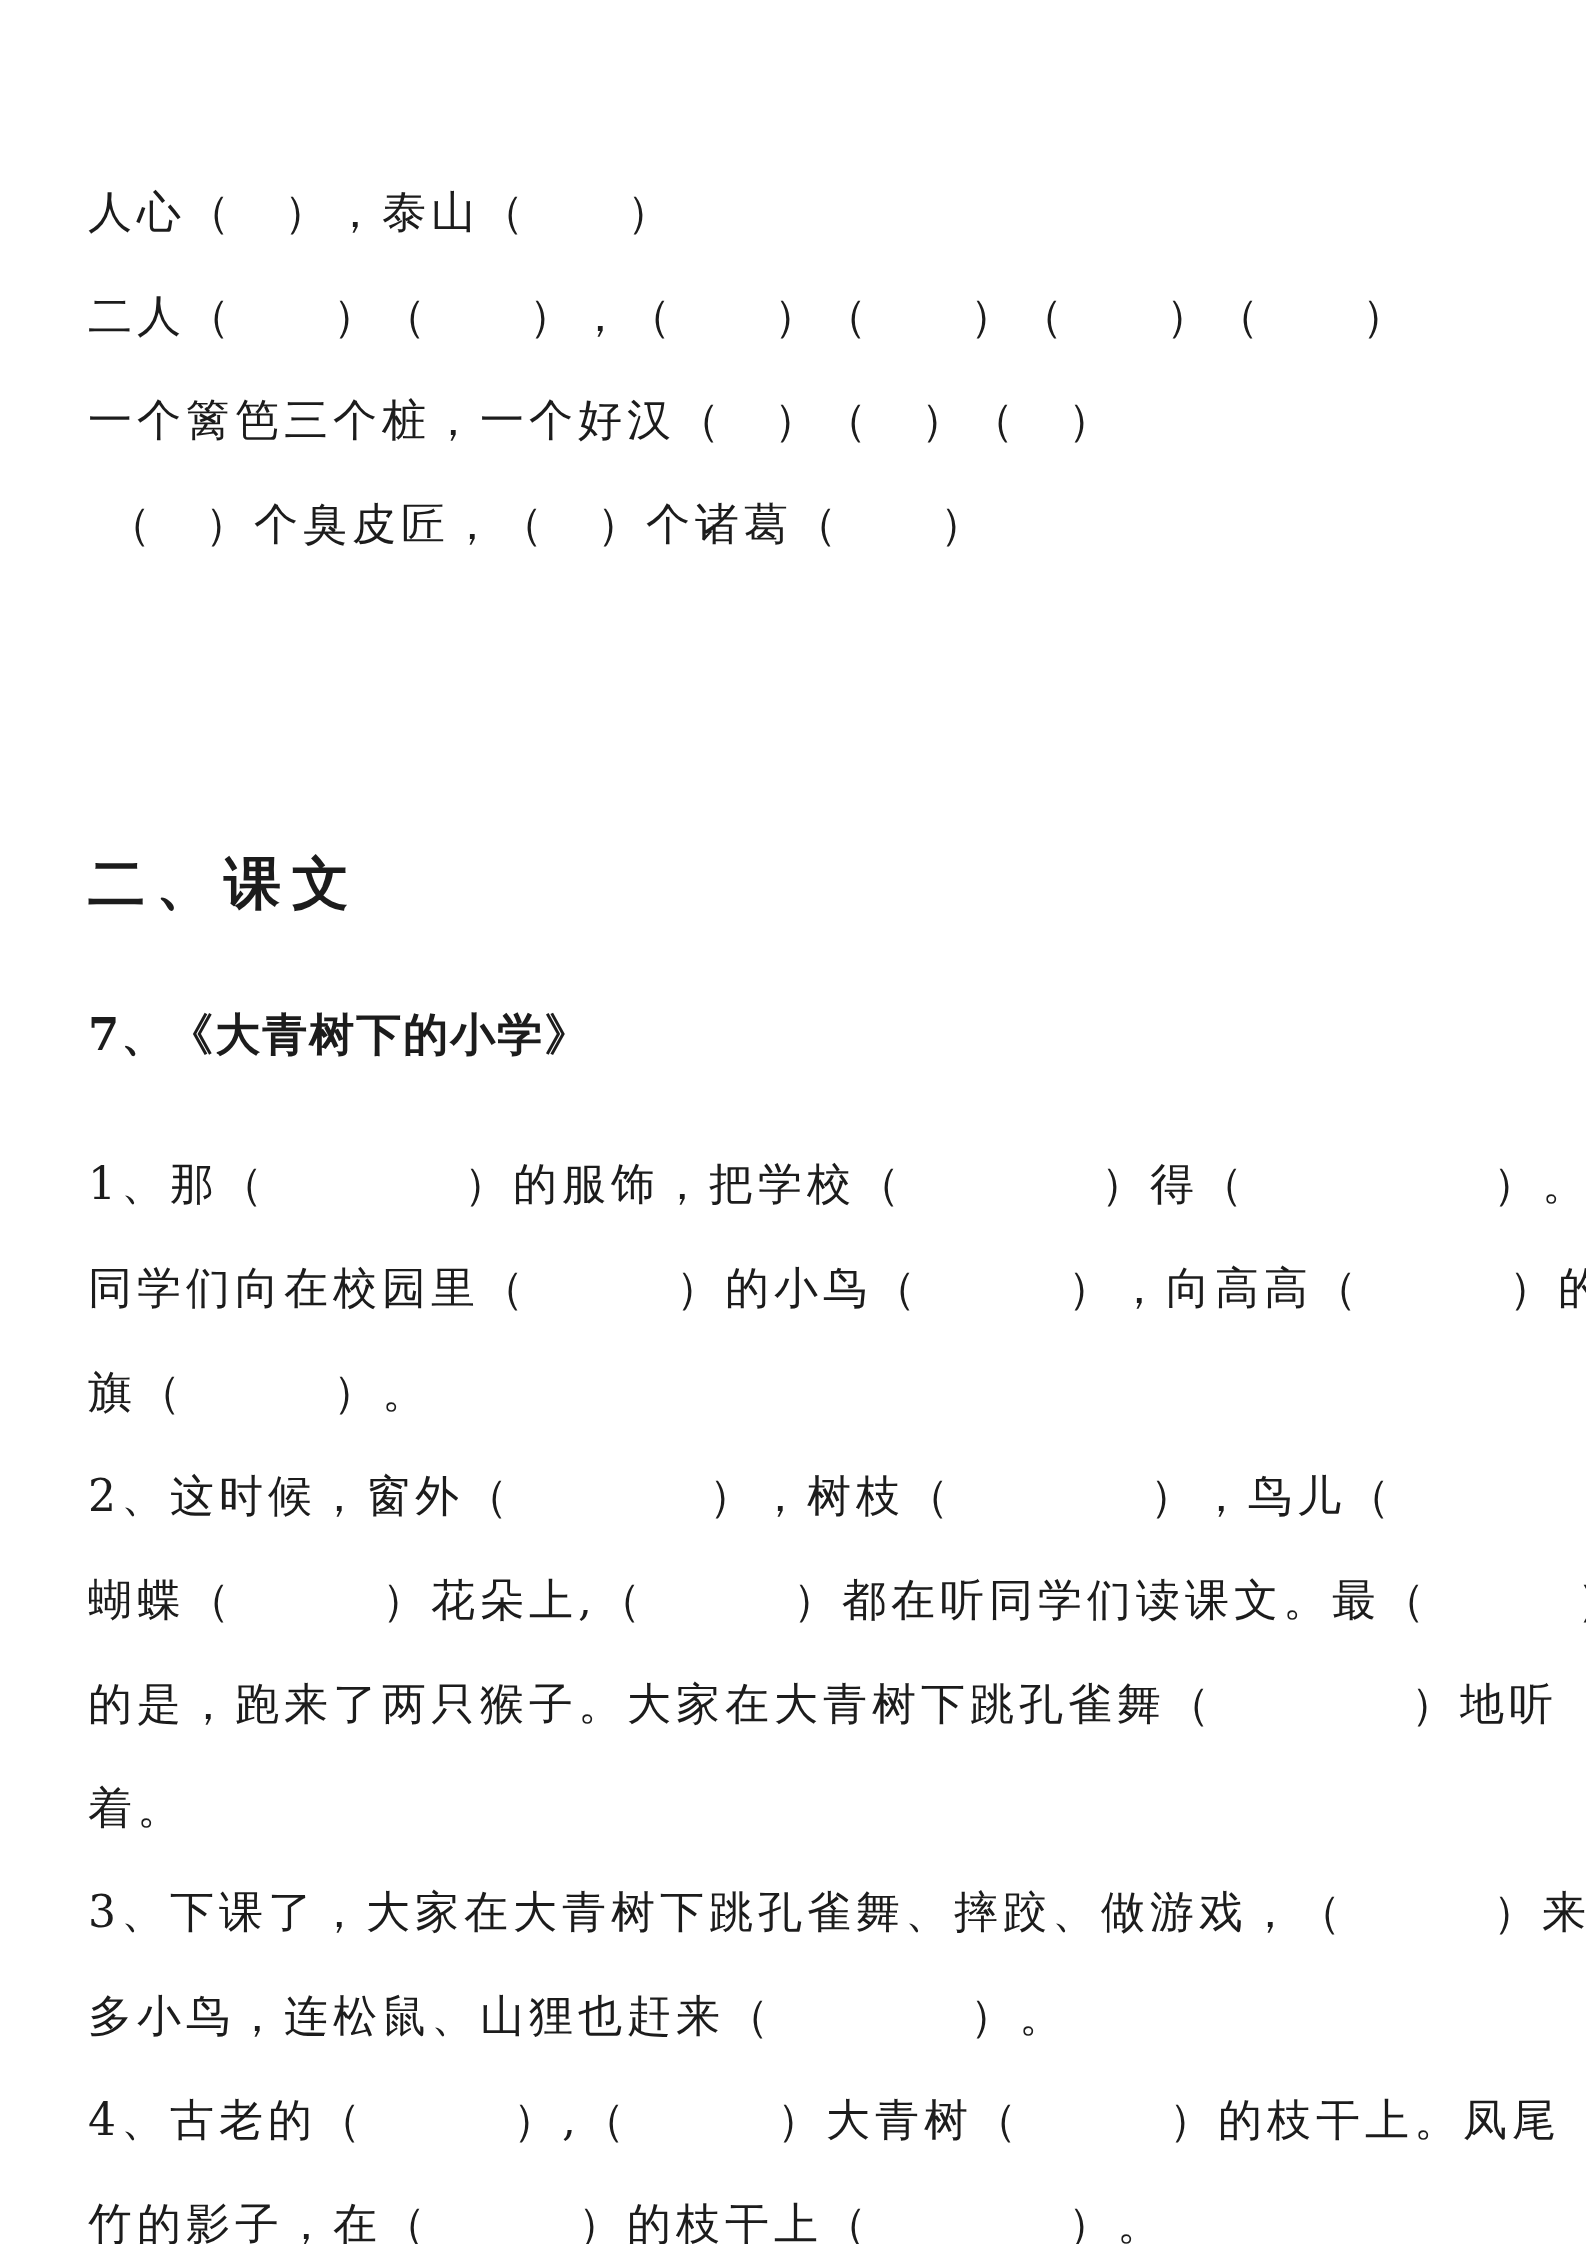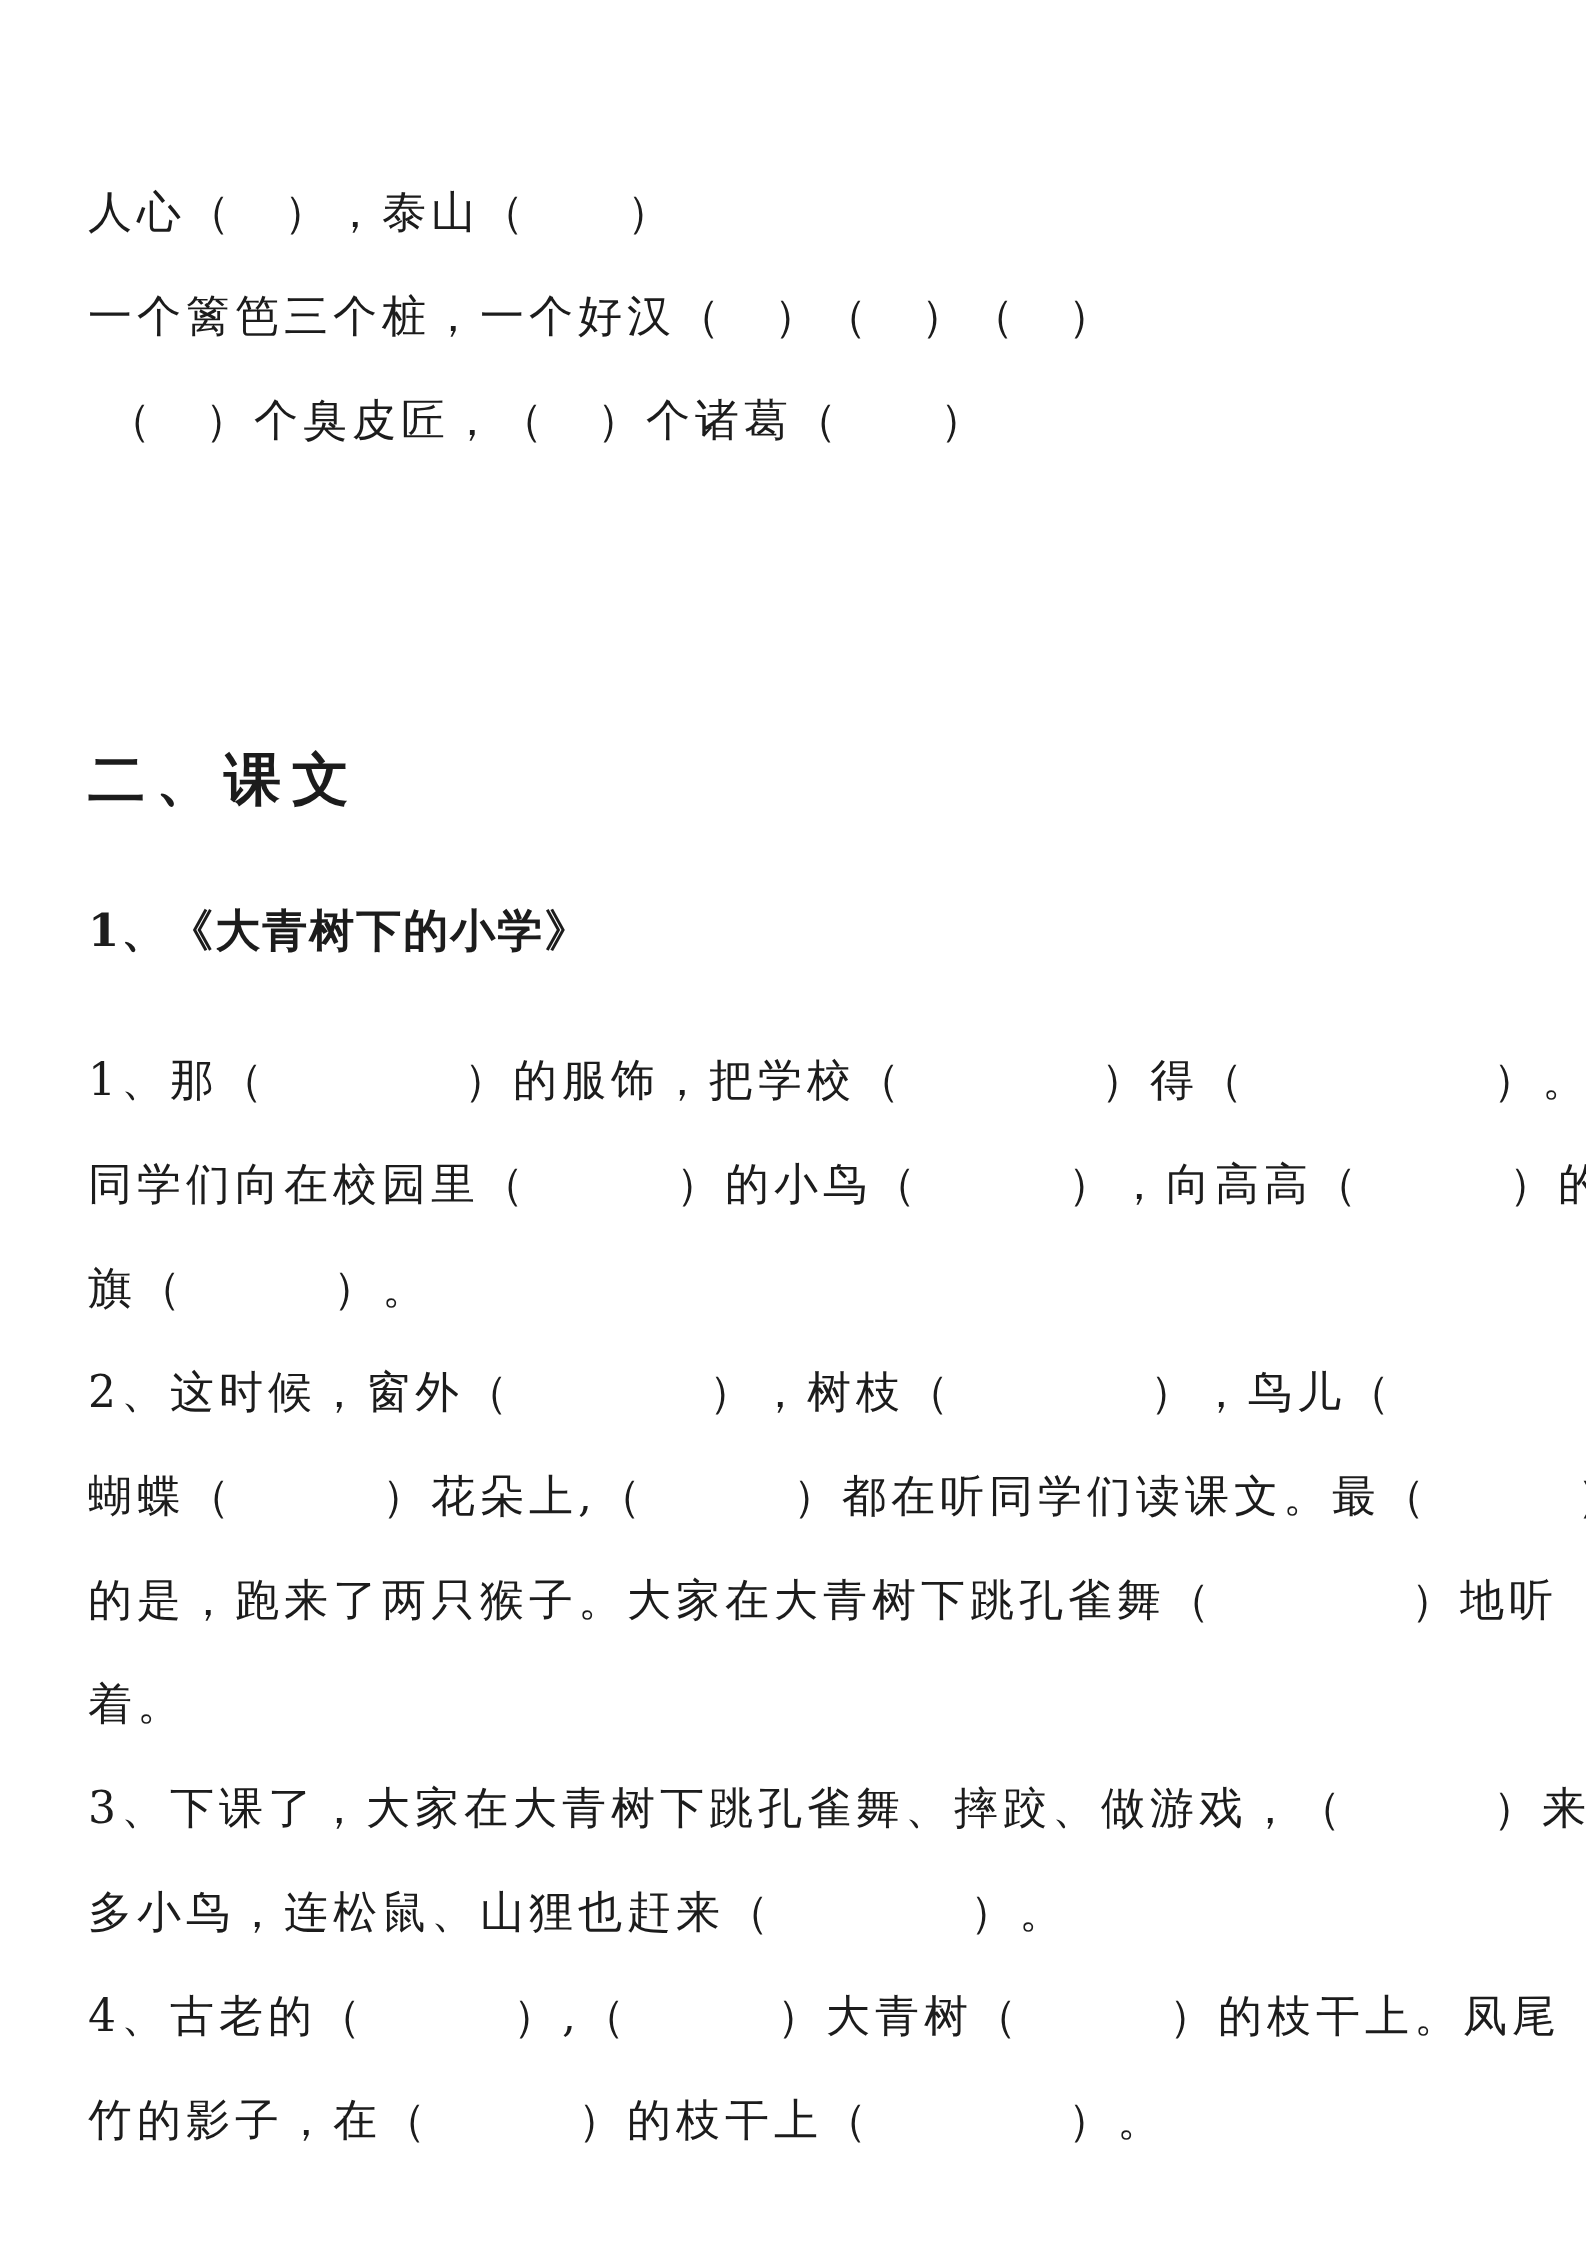--- a/index.html
+++ b/index.html
@@ -46,30 +46,31 @@
     letter-spacing: 2px;
   }
 </style>
 </head>
 <body>
 
 <div class="page">
 
   <section>
       <div class="line">人心（　），泰山（　　）</div>
+      <div class="line">二人（　　）（　　），（　　）（　　）（　　）（　　）</div>
       <div class="line">一个篱笆三个桩，一个好汉（　）（　）（　）</div>
       <div class="line"> （　）个臭皮匠，（　）个诸葛（　　）</div>
     </section>
 
   <div class="gap"></div>
   <div class="gap"></div>
 
   <h2 class="heading-line">二、课文</h2>
 
-  <h3 class="title-line">1、《大青树下的小学》</h3>
+  <h3 class="title-line">7、《大青树下的小学》</h3>
 
   <section>
       <div class="line">1、那（　　　　）的服饰，把学校（　　　　）得（　　　　　）。</div>
       <div class="line">同学们向在校园里（　　　）的小鸟（　　　），向高高（　　　）的国</div>
       <div class="line">旗（　　　）。</div>
     </section>
 
   <section>
       <div class="line">2、这时候，窗外（　　　　），树枝（　　　　），鸟儿（　　　　），</div>
       <div class="line">蝴蝶（　　　）花朵上,（　　　）都在听同学们读课文。最（　　　）</div>

